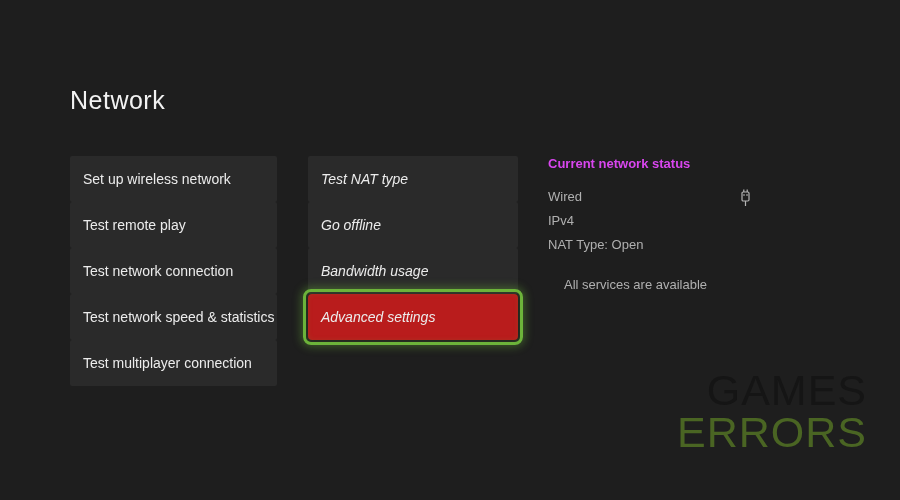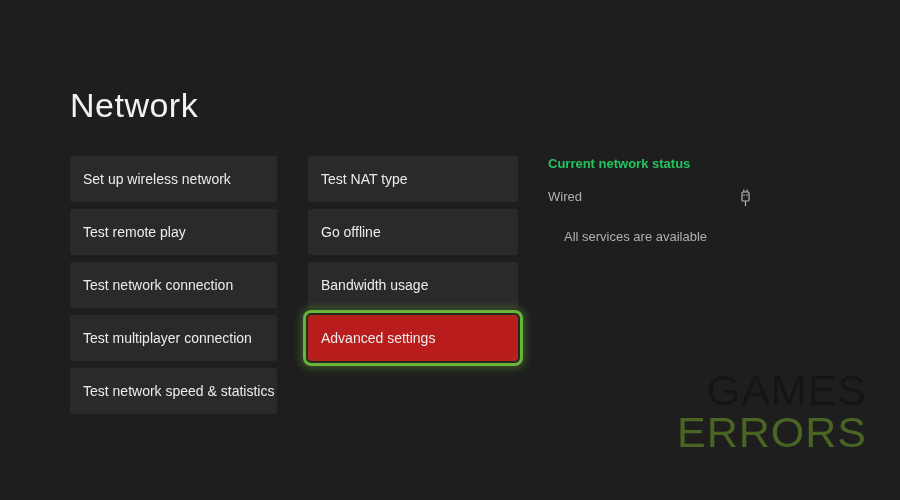--- a/index.html
+++ b/index.html
@@ -15,27 +15,27 @@
   html,body{width:900px;height:500px;overflow:hidden;}
   body{
     background:var(--background);
     font-family:"Liberation Sans", sans-serif;
     position:relative;
   }
   .screen{position:absolute;inset:0;}
 
   .page-title{
     position:absolute;left:70px;top:86px;
-    font-size:34px;font-weight:300;letter-spacing:.5px;
+    font-size:25px;font-weight:300;letter-spacing:.5px;
     color:#f2f2f2;
   }
 
-  .menu-col{position:absolute;top:156px;display:flex;flex-direction:column;gap:7px;}
+  .menu-col{position:absolute;top:156px;display:flex;flex-direction:column;}
   .col-left{left:70px;width:207px;}
-  .col-mid{left:308px;width:210px;}
+  .col-mid{left:308px;width:210px;font-style:italic;}
 
   .btn{
     position:relative;
     height:46px;width:100%;
     background:var(--button);
     color:var(--text-primary);
     font-size:14px;
     display:flex;align-items:center;
     padding-left:13px;
     border-radius:2px;
@@ -46,21 +46,21 @@
     content:"";
     position:absolute;inset:-5px;
     border:3px solid var(--focus-green);
     border-radius:8px;
     box-shadow:0 0 9px 2px rgba(108,179,58,.40), inset 0 0 6px rgba(108,179,58,.25);
     pointer-events:none;
   }
 
   .status-panel{position:absolute;left:548px;top:156px;width:212px;}
   .status-heading{
-    font-size:13px;font-weight:bold;color:#22c55e;
+    font-size:13px;font-weight:bold;color:#d946ef;
     margin-bottom:19px;
   }
   .status-row{
     position:relative;
     font-size:13px;color:var(--text-secondary);
     margin-bottom:11px;line-height:13px;
   }
   .status-row .conn-icon{
     position:absolute;right:8px;top:-2px;
   }
@@ -85,22 +85,22 @@
 <body>
 
 <div class="screen">
 
   <h1 class="page-title">Network</h1>
 
   <div class="menu-col col-left">
     <div class="btn">Set up wireless network</div>
     <div class="btn">Test remote play</div>
     <div class="btn">Test network connection</div>
+    <div class="btn">Test network speed &amp; statistics</div>
     <div class="btn">Test multiplayer connection</div>
-    <div class="btn">Test network speed &amp; statistics</div>
   </div>
 
   <div class="menu-col col-mid">
     <div class="btn">Test NAT type</div>
     <div class="btn">Go offline</div>
     <div class="btn">Bandwidth usage</div>
     <div class="btn focused">Advanced settings</div>
   </div>
 
   <div class="status-panel">
@@ -111,21 +111,23 @@
       <span class="conn-icon">
         <svg width="13" height="19" viewBox="0 0 13 19" fill="none">
           <rect x="3" y="4" width="7" height="9" rx="1.2" stroke="#b5b5b5" stroke-width="1.2"></rect>
           <path d="M4.8 4 V1.6 M8.2 4 V1.6" stroke="#b5b5b5" stroke-width="1.2"></path>
           <path d="M5 6 v2 M8 6 v2" stroke="#b5b5b5" stroke-width="1"></path>
           <path d="M6.5 13 V18" stroke="#b5b5b5" stroke-width="1.2"></path>
         </svg>
       </span>
     </div>
 
+    <div class="status-row">IPv4</div>
 
+    <div class="status-row">NAT Type: Open</div>
 
     <div class="services-row">All services are available</div>
   </div>
 
   <div class="watermark">
     <div class="wm-line1">GAMES</div>
     <div class="wm-line2">ERRORS</div>
   </div>
 
 </div>

